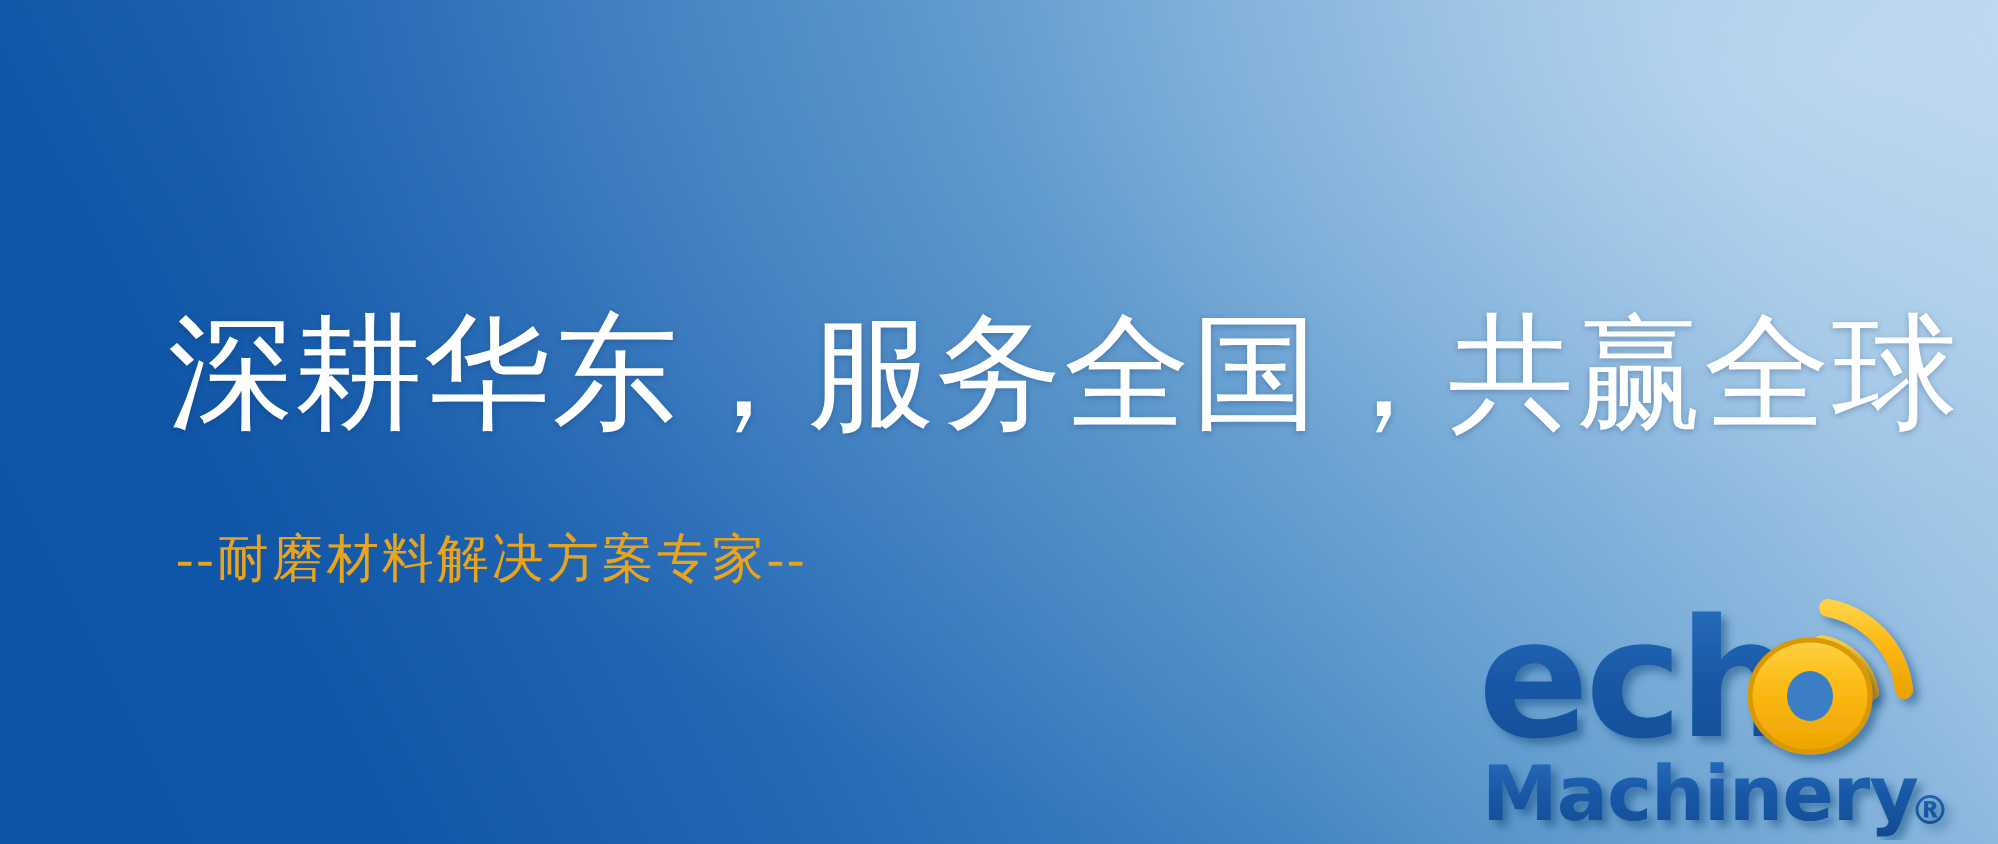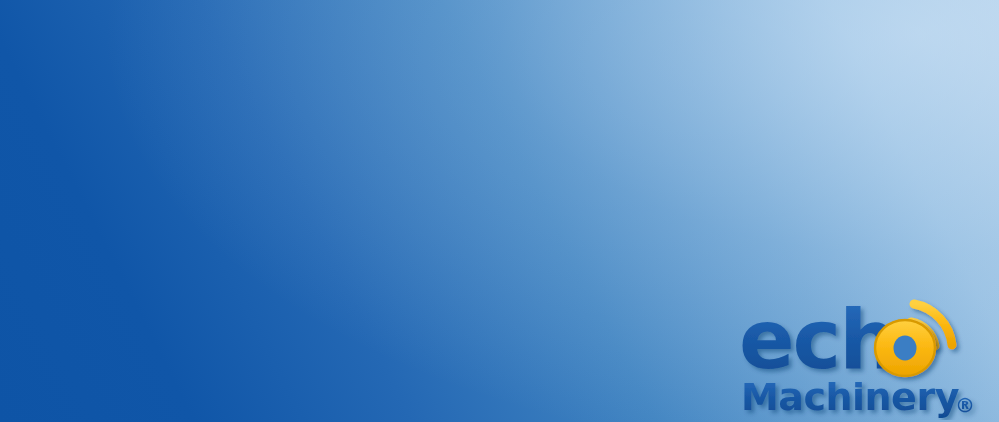--- a/index.html
+++ b/index.html
@@ -76,21 +76,23 @@
     z-index: 4;
     text-align: center;
   }
   .logo svg { display: block; width: 100%; height: 100%; }
 </style>
 </head>
 <body>
 
 <div id="banner">
 
+  <div class="headline">深耕华东，服务全国，共赢全球</div>
 
+  <div class="subtitle">--耐磨材料解决方案专家--</div>
 
   <div class="logo">
     <svg viewBox="0 0 252 130" xmlns="http://www.w3.org/2000/svg" aria-hidden="true">
       <defs>
         <filter id="ds" x="-25%" y="-25%" width="160%" height="160%">
           <feDropShadow dx="3" dy="3" stdDeviation="2.2" flood-color="#0d3a6e" flood-opacity="0.45"></feDropShadow>
         </filter>
         <linearGradient id="blueGrad" x1="0" y1="0" x2="0" y2="1">
           <stop offset="0%" stop-color="#2a6fc0"></stop>
           <stop offset="45%" stop-color="#1a5aa8"></stop>

